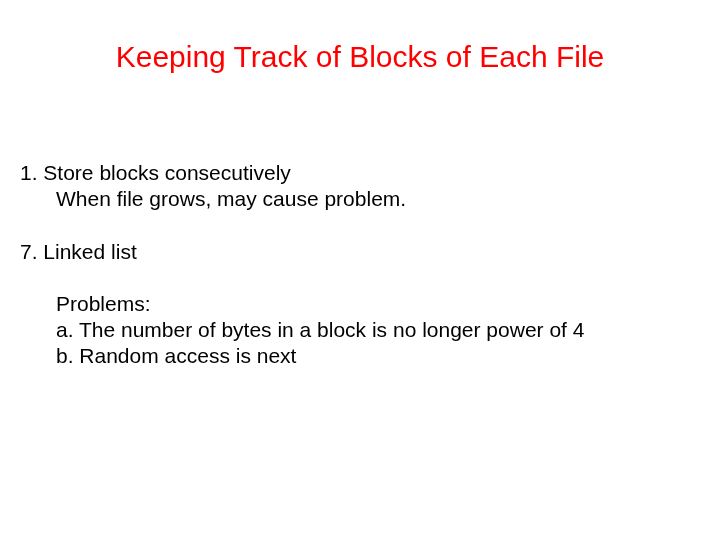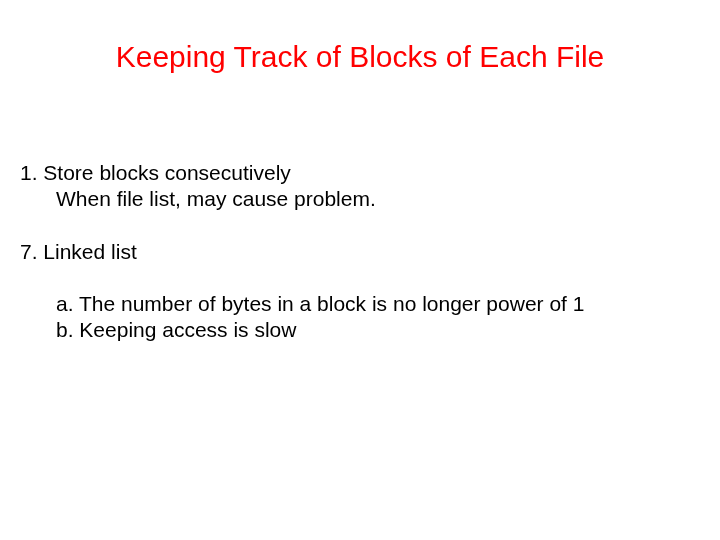--- a/index.html
+++ b/index.html
@@ -51,26 +51,27 @@
 <body>
 
 <div class="slide">
 
   <div class="title">Keeping Track of Blocks of Each File</div>
 
   <div class="body">
 
     <div class="item">
       <div>1. Store blocks consecutively</div>
-      <div class="indent">When file list, may cause problem.</div>
+      <div class="indent">When file grows, may cause problem.</div>
     </div>
 
     <div class="item">
       <div>7. Linked list</div>
 
       <div class="indent subblock">
-        <div>a. The number of bytes in a block is no longer power of 1</div>
-        <div>b. Keeping access is slow</div>
+        <div>Problems:</div>
+        <div>a. The number of bytes in a block is no longer power of 4</div>
+        <div>b. Random access is next</div>
       </div>
     </div>
 
   </div>
 </div>
 
 </body></html>

